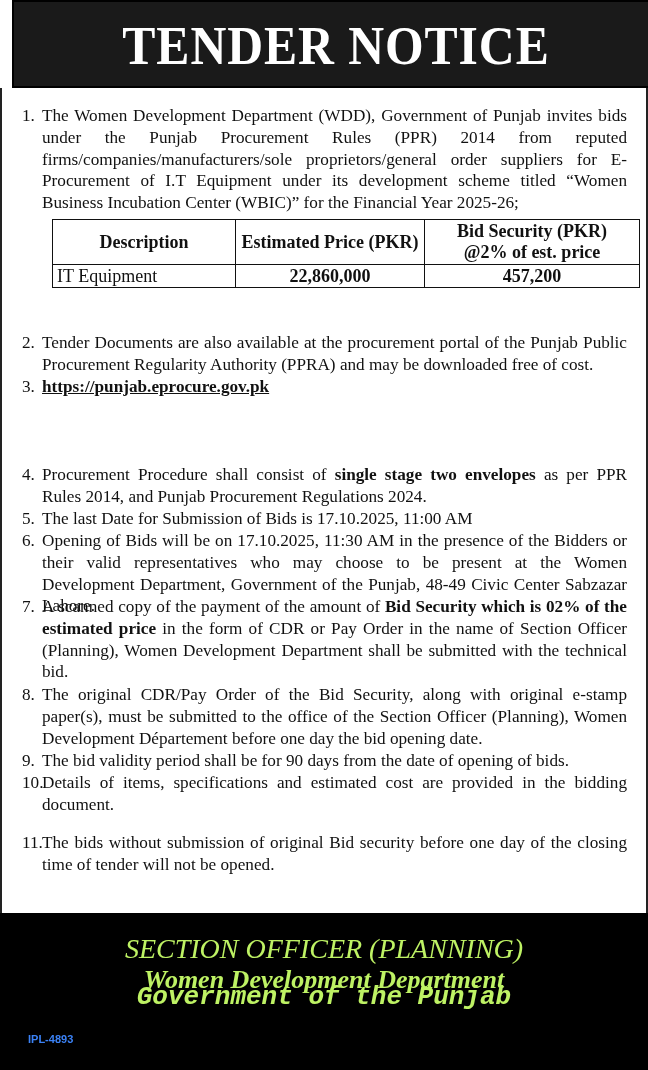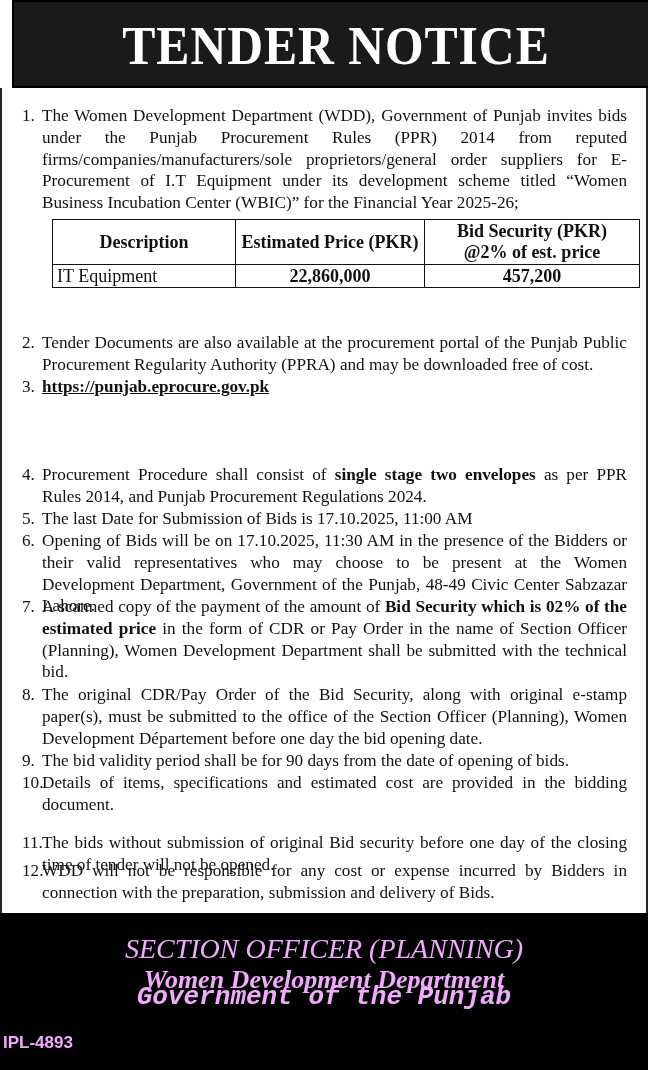--- a/index.html
+++ b/index.html
@@ -18,29 +18,29 @@
   .text { margin-left: 20px; width: 585px; text-align: justify; text-align-last: left; }
   .text.last-justify { text-align-last: justify; }
   .text b { font-weight: bold; }
   .url { font-weight: bold; text-decoration: underline; }
   table.bids { position: absolute; left: 50px; top: 131px; width: 588px; border-collapse: collapse;
                font-size: 18px; }
   table.bids td, table.bids th { border: 1.5px solid #111; padding: 0 4px; }
   table.bids th { font-weight: bold; height: 44px; line-height: 21px; text-align: center; }
   table.bids td { height: 22px; line-height: 20px; }
   .footer { position: absolute; left: 0; top: 913px; width: 648px; height: 157px; background: #000; }
-  .footer .line { position: absolute; left: 0; right: 0; text-align: center; color: #f0abfc;
+  .footer .line { position: absolute; left: 0; right: 0; text-align: center; color: #bef264;
                   font-family: "Liberation Serif", serif; font-style: italic; font-weight: bold;
                   font-size: 26px; }
   .footer .l1 { top: 20px; font-weight: normal; font-size: 28px; }
   .footer .l2 { top: 52px; }
   .footer .l3 { top: 69px; font-family: Liberation Mono, monospace; }
   .footer .l4 { top: 117px; left: 60px; }
-  .ipl { position: absolute; left: 3px; top: 120px; color: #f0abfc;
-         font-family: "Liberation Sans", sans-serif; font-weight: bold; font-size: 17px; }
+  .ipl { position: absolute; left: 28px; top: 120px; color: #3b82f6;
+         font-family: "Liberation Sans", sans-serif; font-weight: bold; font-size: 11px; }
 </style>
 </head>
 <body>
 
 <div class="header">
   <div class="title">TENDER NOTICE</div>
 </div>
 
 <div class="body">
 
@@ -110,24 +110,20 @@
   <div class="item" style="top:684px">
     <span class="num">10.</span>
     <div class="text">Details of items, specifications and estimated cost are provided in the bidding document.</div>
   </div>
 
   <div class="item" style="top:744px">
     <span class="num">11.</span>
     <div class="text">The bids without submission of original Bid security before one day of the closing time of tender will not be opened.</div>
   </div>
 
-  <div class="item" style="top:772px">
-    <span class="num">12.</span>
-    <div class="text">WDD will not be responsible for any cost or expense incurred by Bidders in connection with the preparation, submission and delivery of Bids.</div>
-  </div>
 </div>
 
 <div class="footer">
   <div class="line l1">SECTION OFFICER (PLANNING)</div>
   <div class="line l2">Women Development Department</div>
   <div class="line l3">Government of the Punjab</div>
   <div class="ipl">IPL-4893</div>
 </div>
 
 </body></html>

